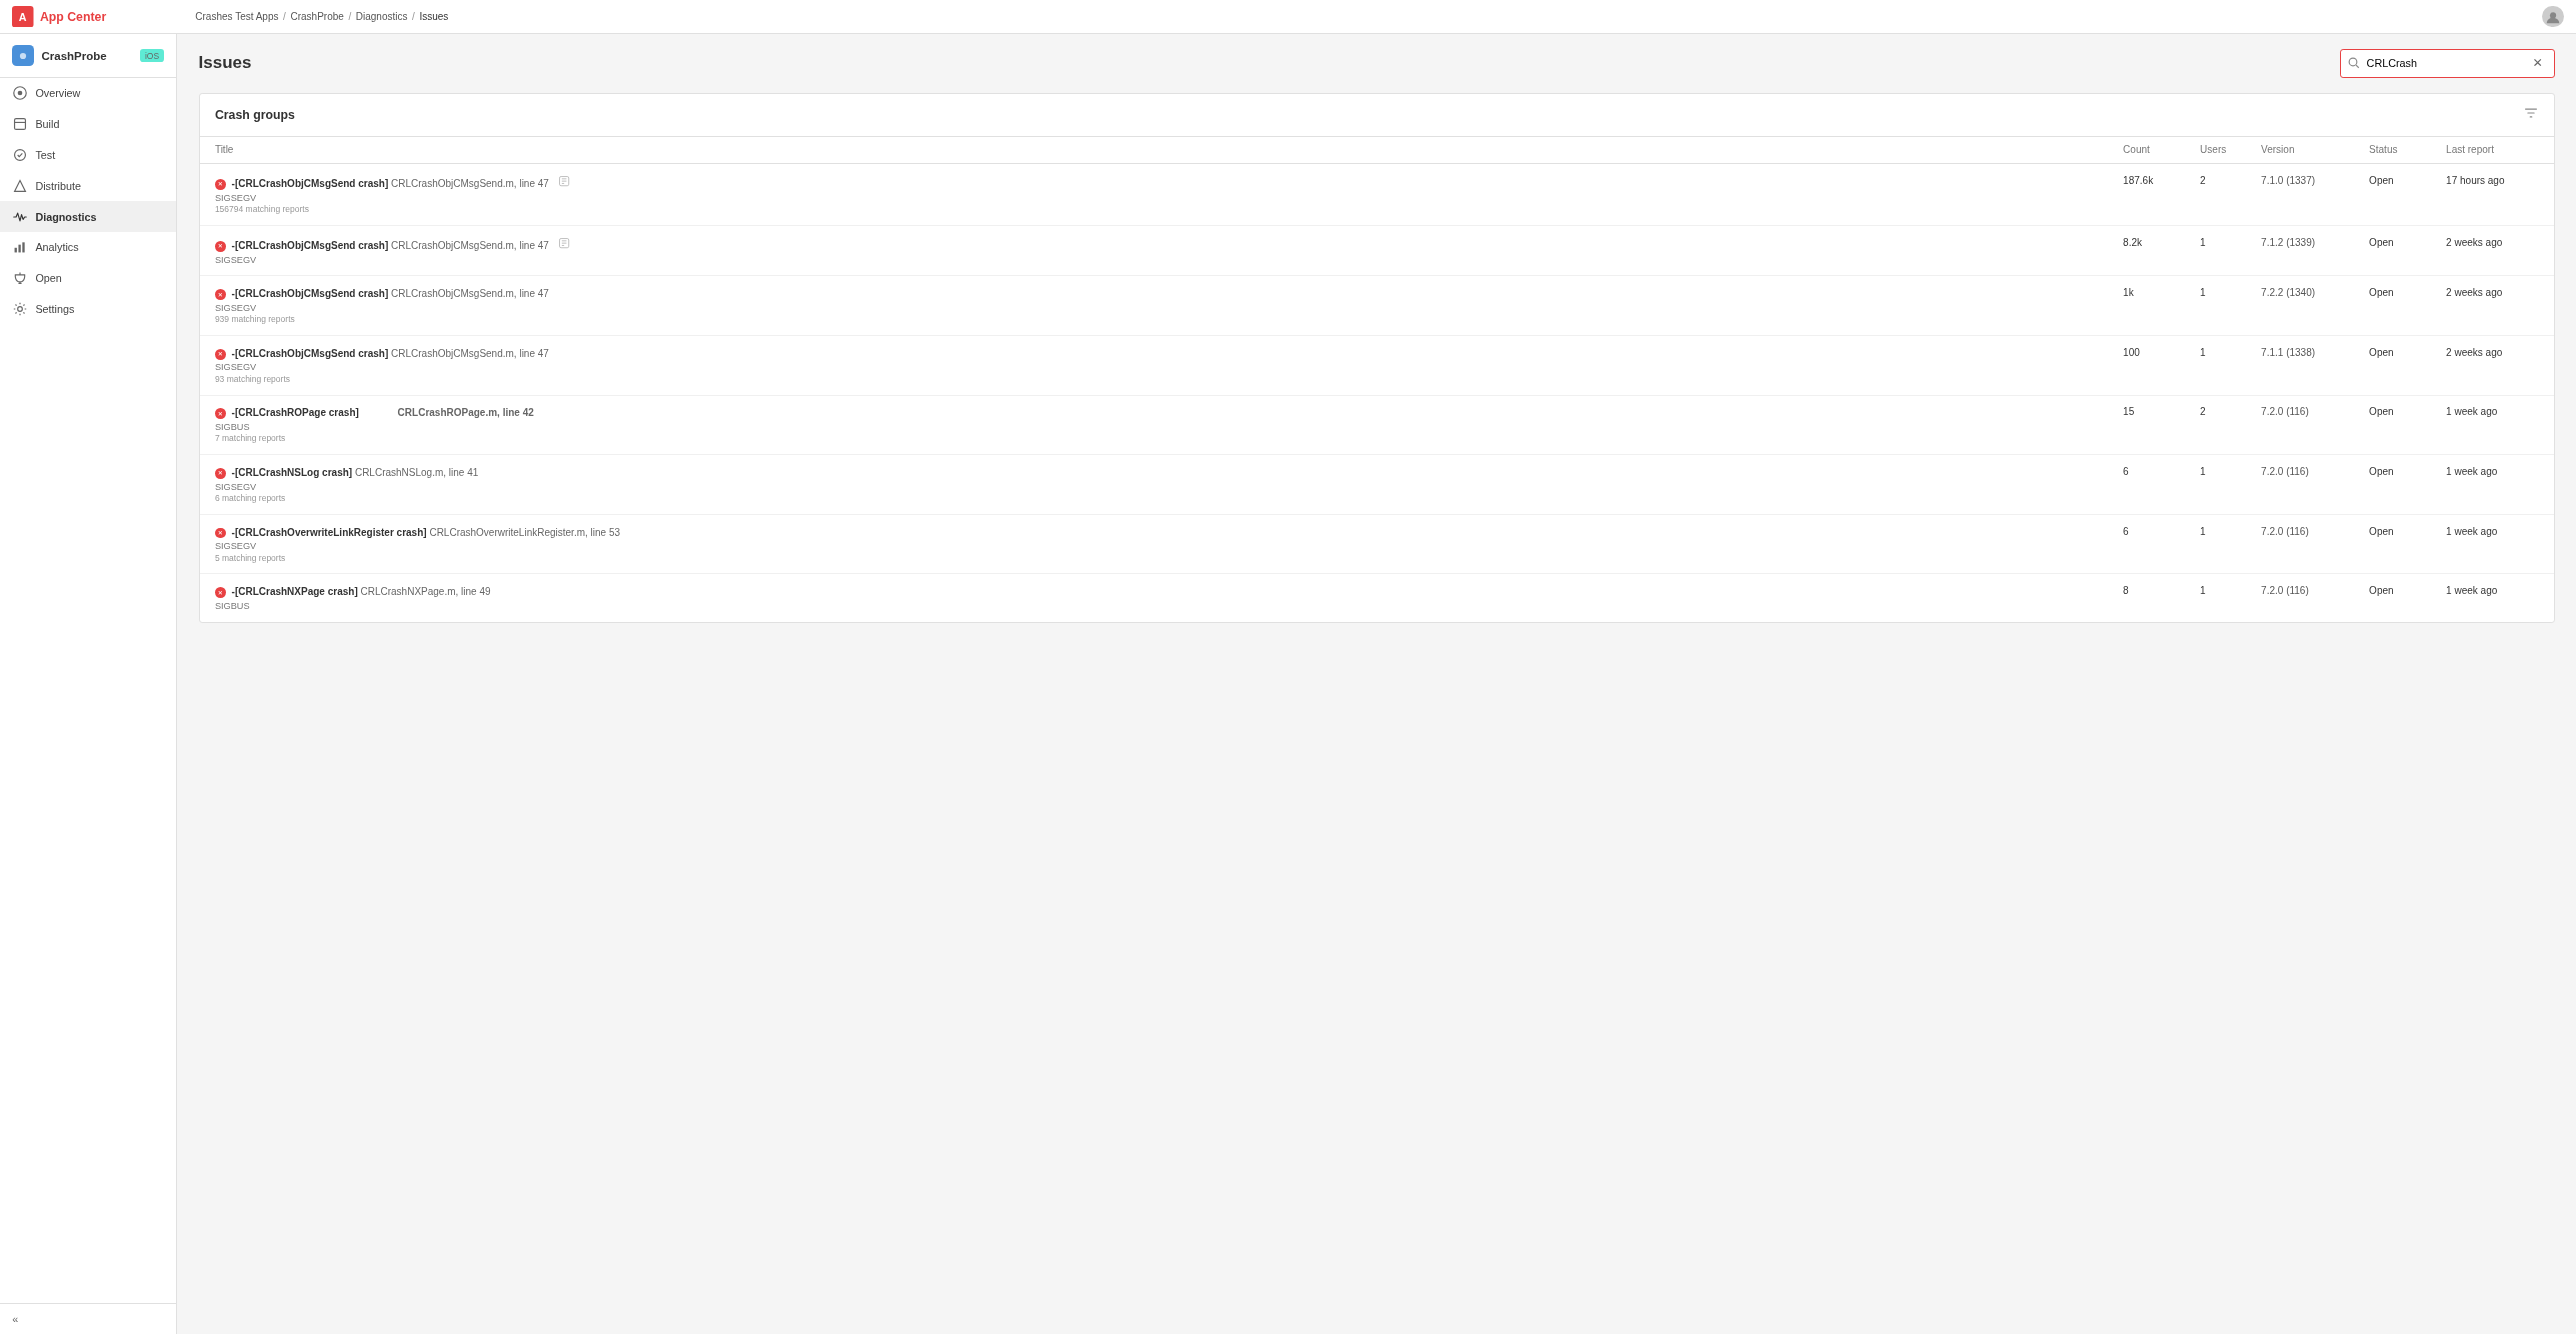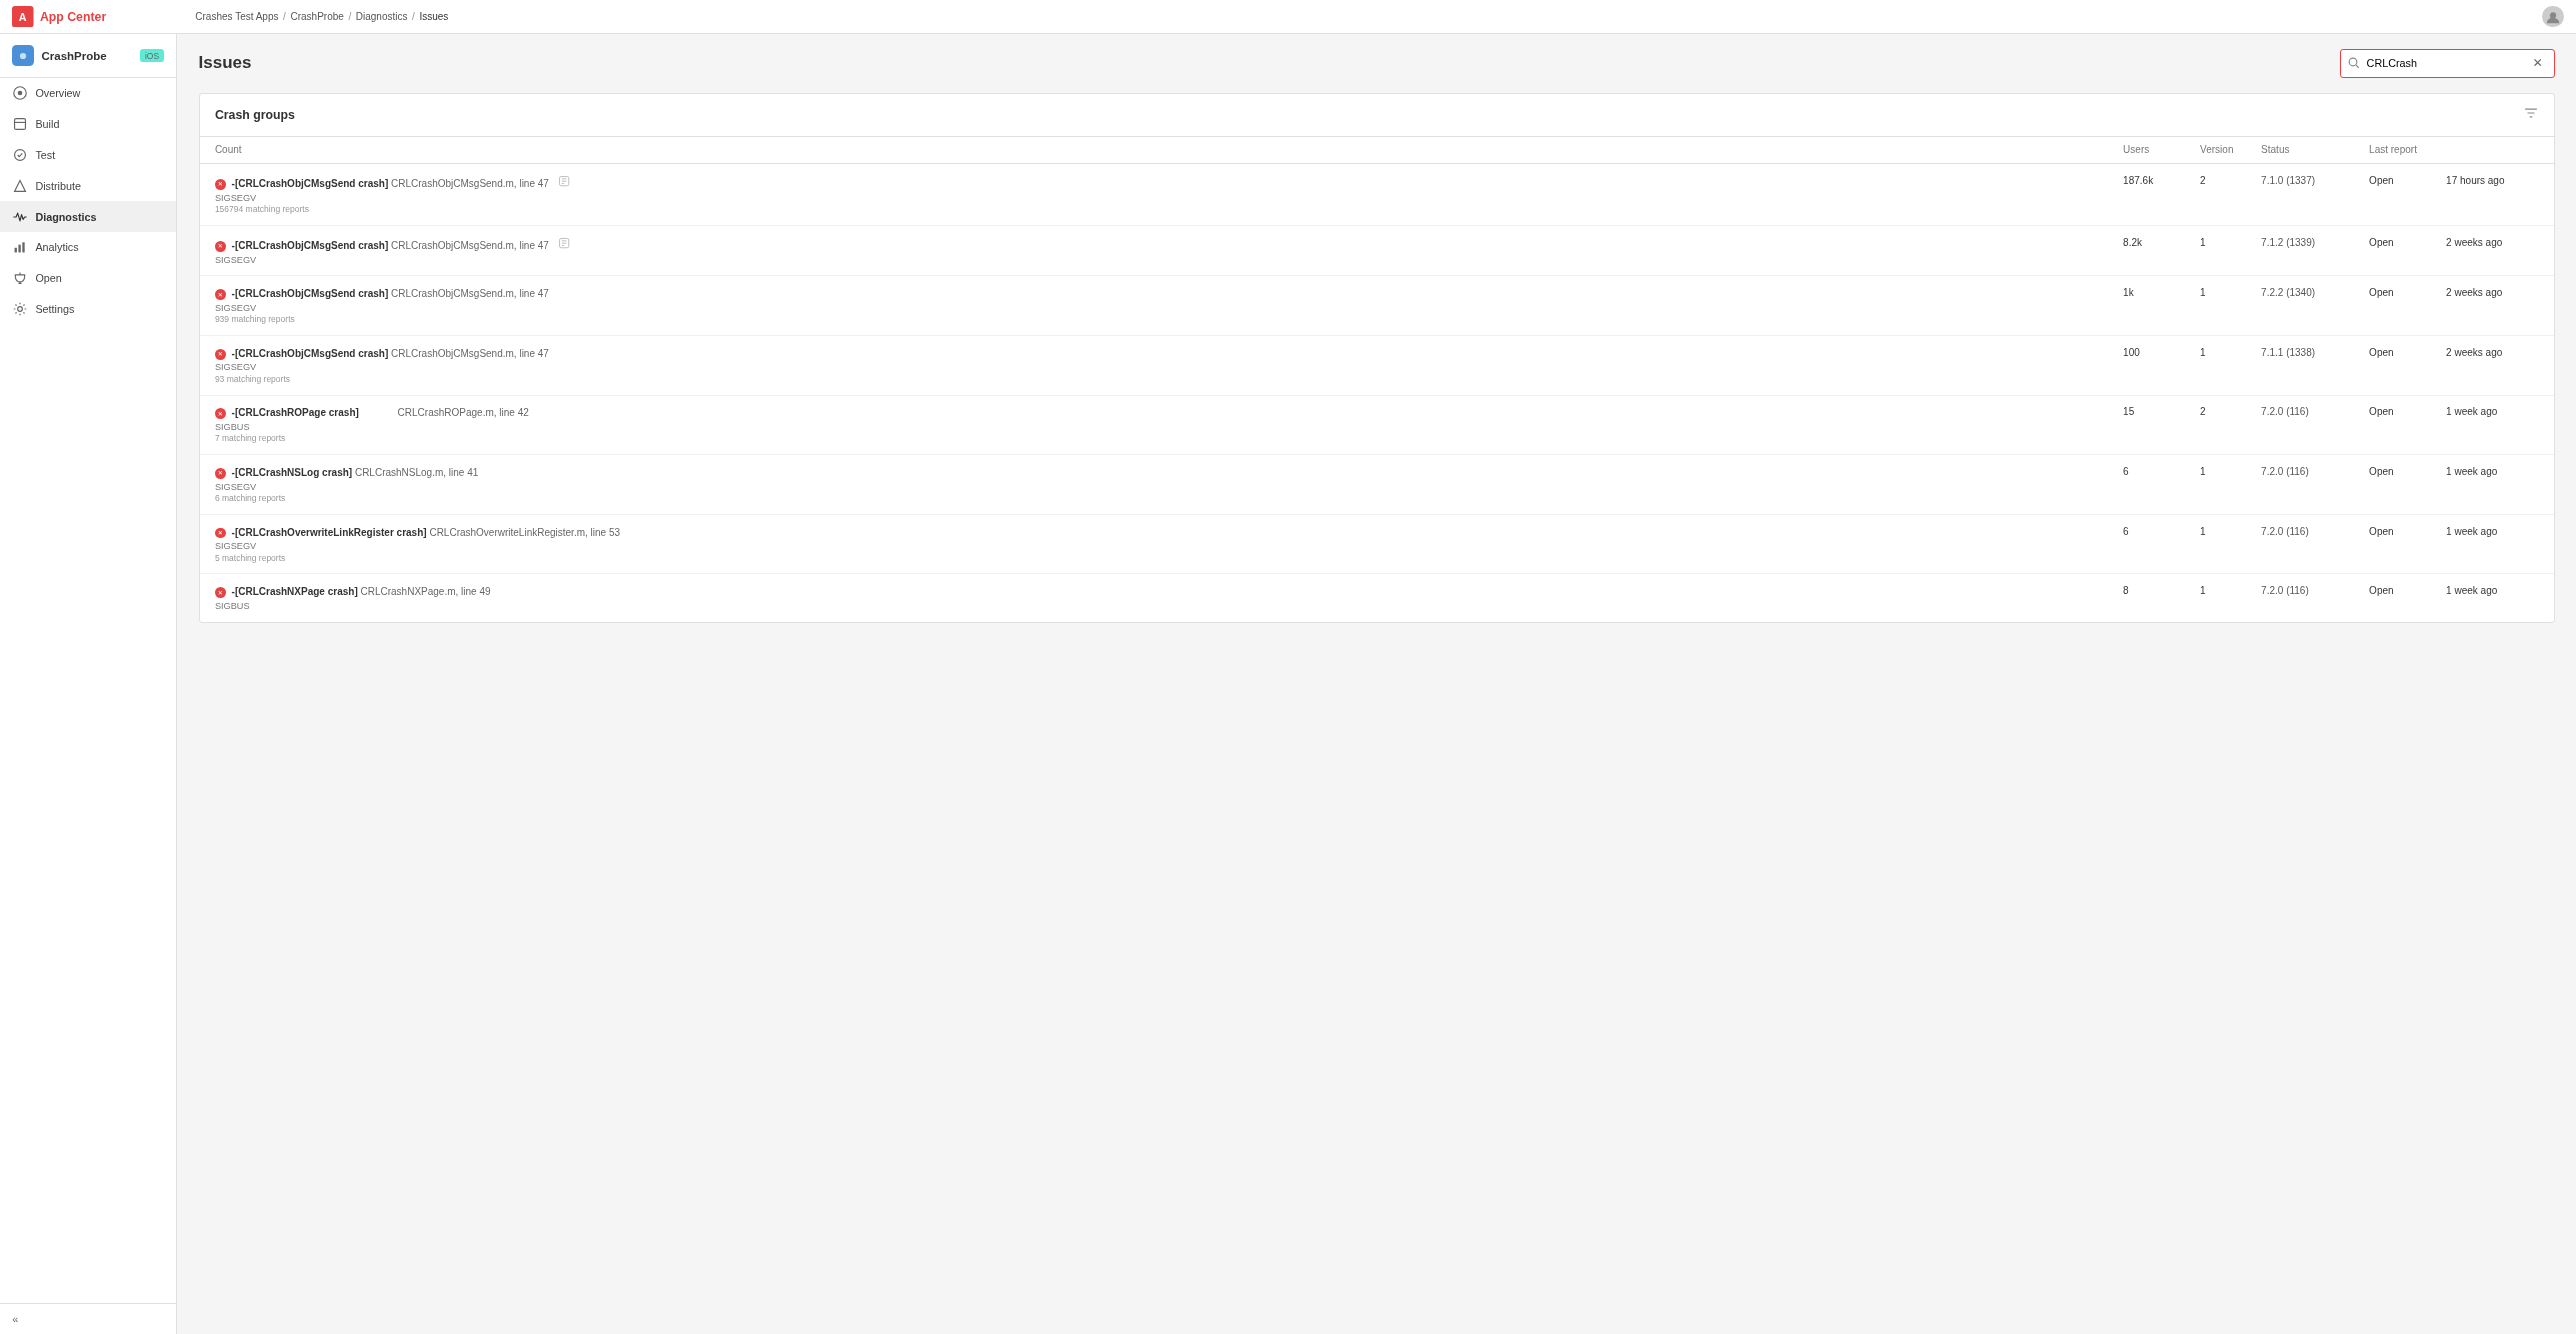--- a/index.html
+++ b/index.html
@@ -251,20 +251,21 @@
     <div class="crash-groups-header">
       <span class="crash-groups-title">Crash groups</span>
       <span class="filter-icon" title="Filter">
         <svg width="14" height="14" viewBox="0 0 18 18">
             <path d="M2 4h14M5 9h8M8 14h2" stroke="#888" stroke-width="1.5" stroke-linecap="round"></path>
           </svg>
       </span>
     </div>
 
     <div class="table-header">
+      <span>Title</span>
       <span>Count</span>
       <span>Users</span>
       <span>Version</span>
       <span>Status</span>
       <span>Last report</span>
     </div>
 
     <div id="crash-rows">
         <div class="table-row">
     <div class="crash-title" style="cursor:pointer;">
@@ -345,21 +346,21 @@
     <span class="col-users">1</span>
     <span class="col-version">7.1.1 (1338)</span>
     <span class="col-status status-open">Open</span>
     <span class="col-last">2 weeks ago</span>
   </div>
         <div class="table-row">
     <div class="crash-title" style="cursor:pointer;">
       <span class="crash-name">
         <span class="crash-icon"></span>
         <span class="method">-[CRLCrashROPage crash]</span>
-        <span style="color:#666;font-weight:400;padding-left:36px;"> CRLCrashROPage.m, line 42</span>
+        <span style="color:#666;font-weight:700;padding-left:36px;"> CRLCrashROPage.m, line 42</span>
         
       </span>
       <span class="crash-sub">SIGBUS</span>
       <span class="crash-reports">7 matching reports</span>
     </div>
     <span class="col-count">15</span>
     <span class="col-users">2</span>
     <span class="col-version">7.2.0 (116)</span>
     <span class="col-status status-open">Open</span>
     <span class="col-last">1 week ago</span>

